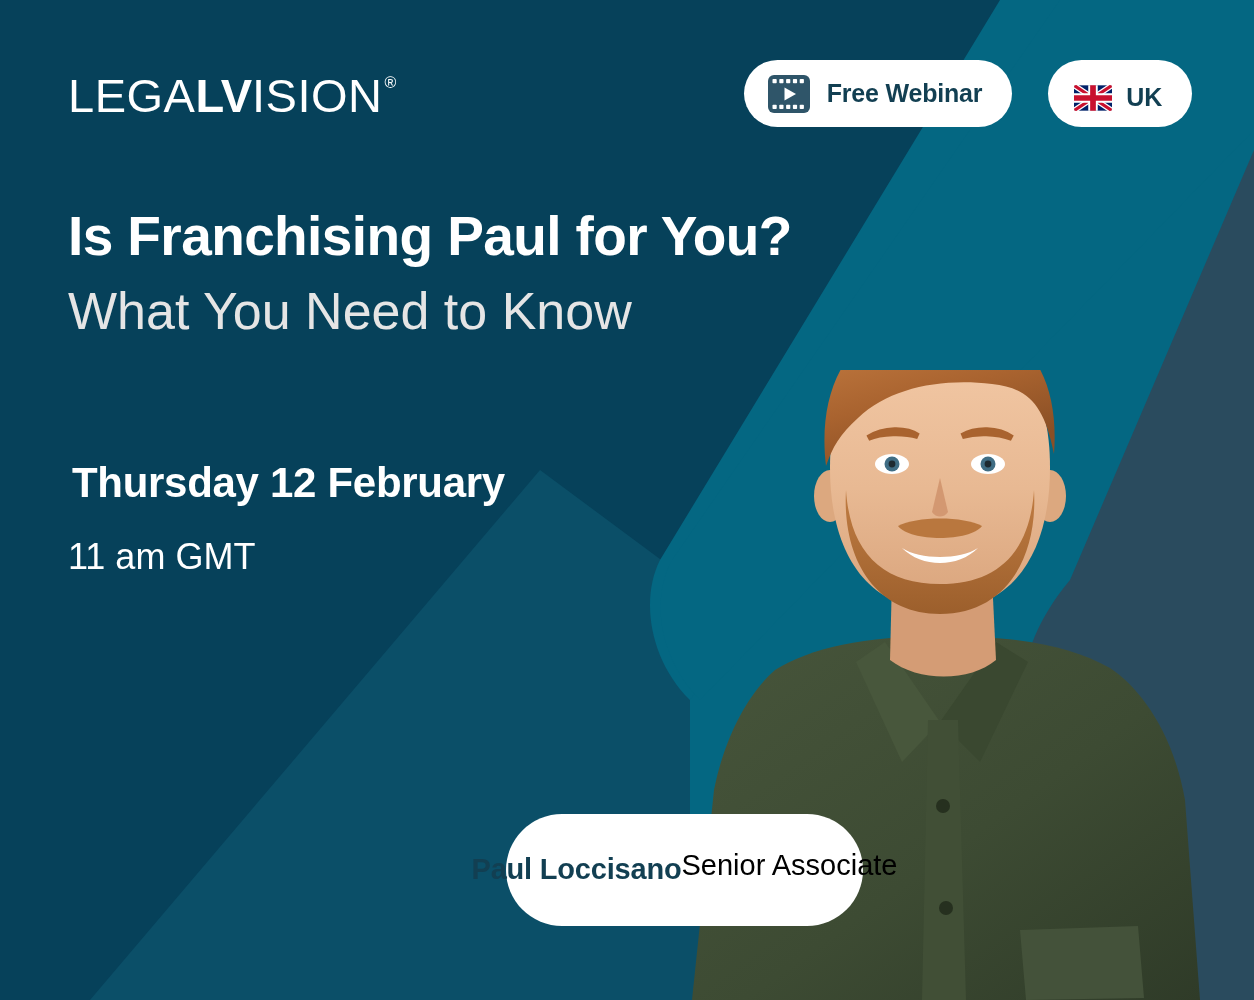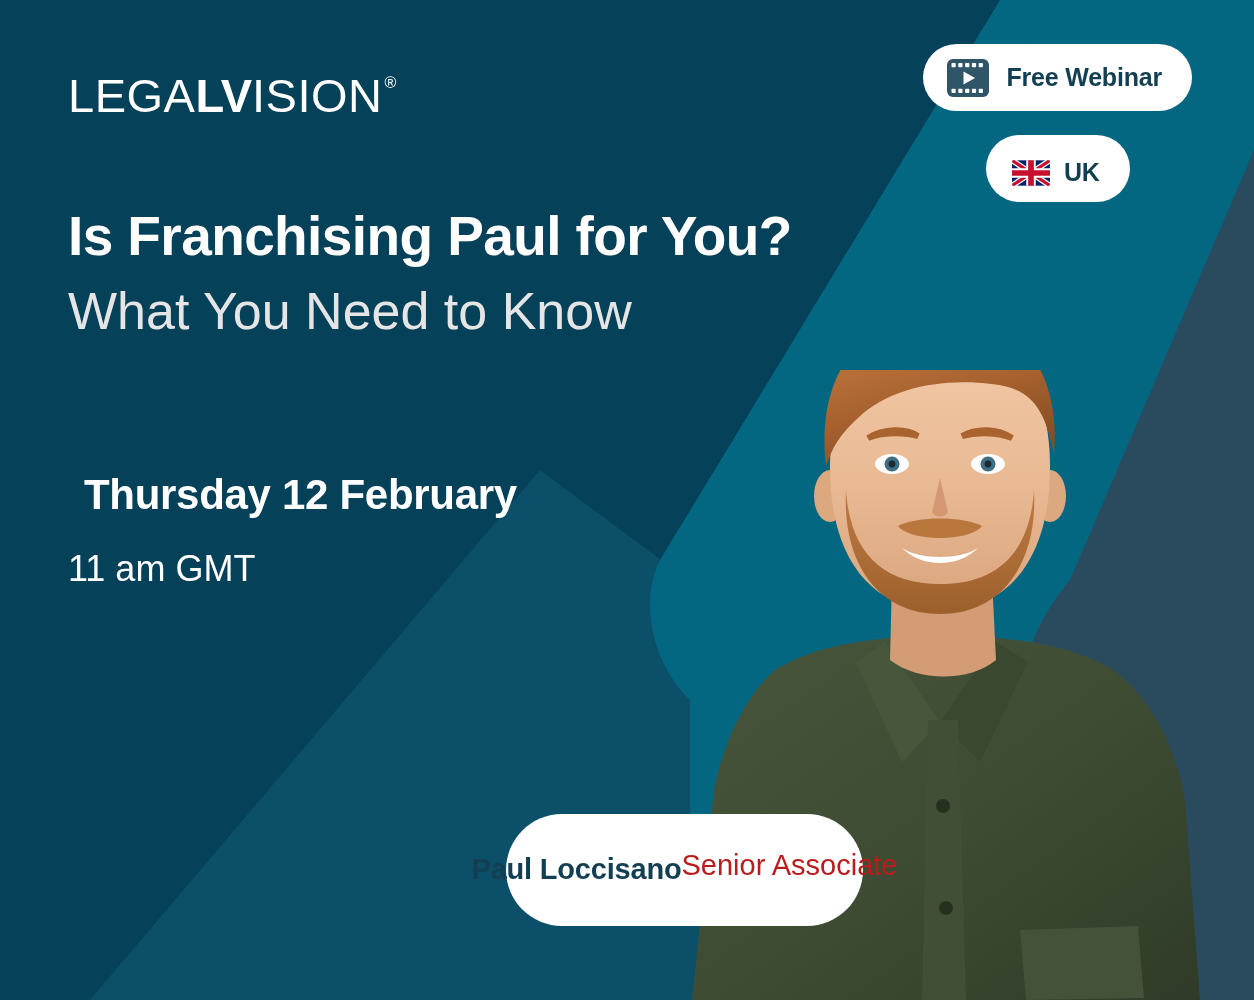--- a/index.html
+++ b/index.html
@@ -20,27 +20,26 @@
   .bg-layer {
     position: absolute;
     inset: 0;
     width: 100%;
     height: 100%;
   }
 
   
   .badges {
     position: absolute;
-    top: 44px;
+    top: 60px;
     right: 62px;
     display: flex;
     align-items: center;
-    gap: 24px;
+    gap: 36px;
     z-index: 40;
-    flex-direction: column;
   }
   .pill {
     display: flex;
     align-items: center;
     background: #ffffff;
     border-radius: 999px;
     height: 67px;
     box-sizing: border-box;
   }
   .pill-webinar { padding: 0 30px 0 24px; gap: 17px; }
@@ -113,21 +112,21 @@
     left: 68px;
     top: 455px;
     z-index: 30;
   }
   .date-line {
     color: #ffffff;
     font-size: 42px;
     font-weight: bold;
     letter-spacing: -0.3px;
     line-height: 1.15;
-    margin: 16px;
+    margin: 4px;
     white-space: nowrap;
   }
   .time-line {
     color: #ffffff;
     font-size: 36px;
     font-weight: 300;
     letter-spacing: 0px;
     line-height: 1.2;
     margin: 28px 0 0 0;
     white-space: nowrap;
@@ -163,21 +162,21 @@
   .speaker-name {
     color: #123f52;
     font-size: 29px;
     font-weight: bold;
     letter-spacing: -0.2px;
     line-height: 1.1;
     margin: 0;
     white-space: nowrap;
   }
   .speaker-role {
-    color: #b91c1c;
+    color: #000000;
     font-size: 29px;
     font-weight: 300;
     letter-spacing: 0px;
     line-height: 1.15;
     margin: 4px 0 12px 0;
     white-space: nowrap;
   }
 </style>
 </head>
 <body>

